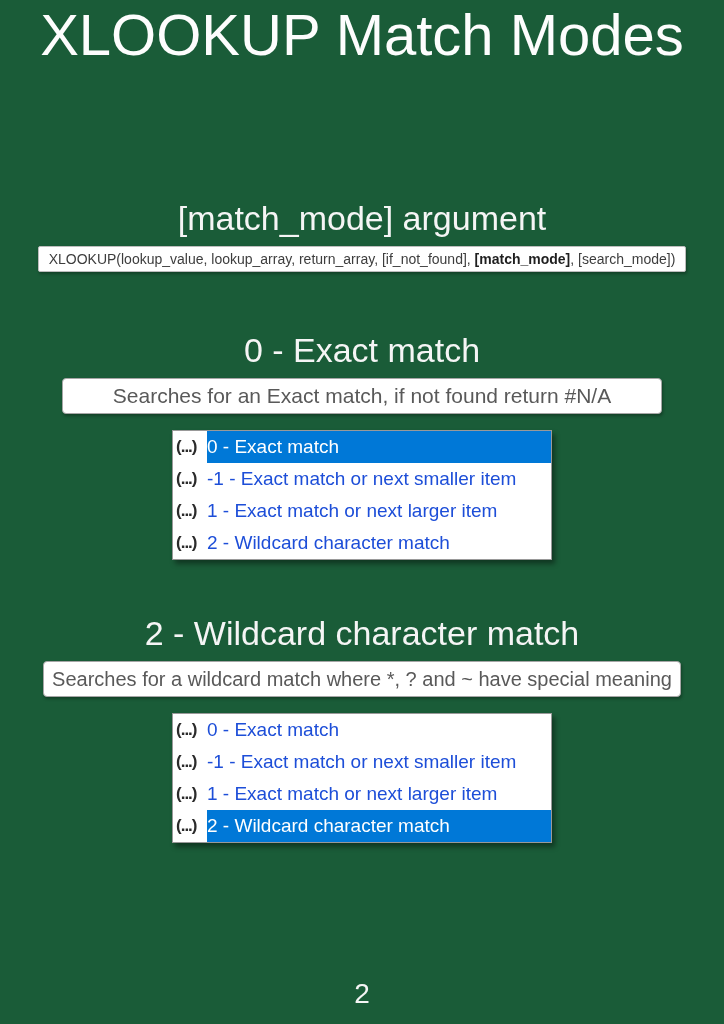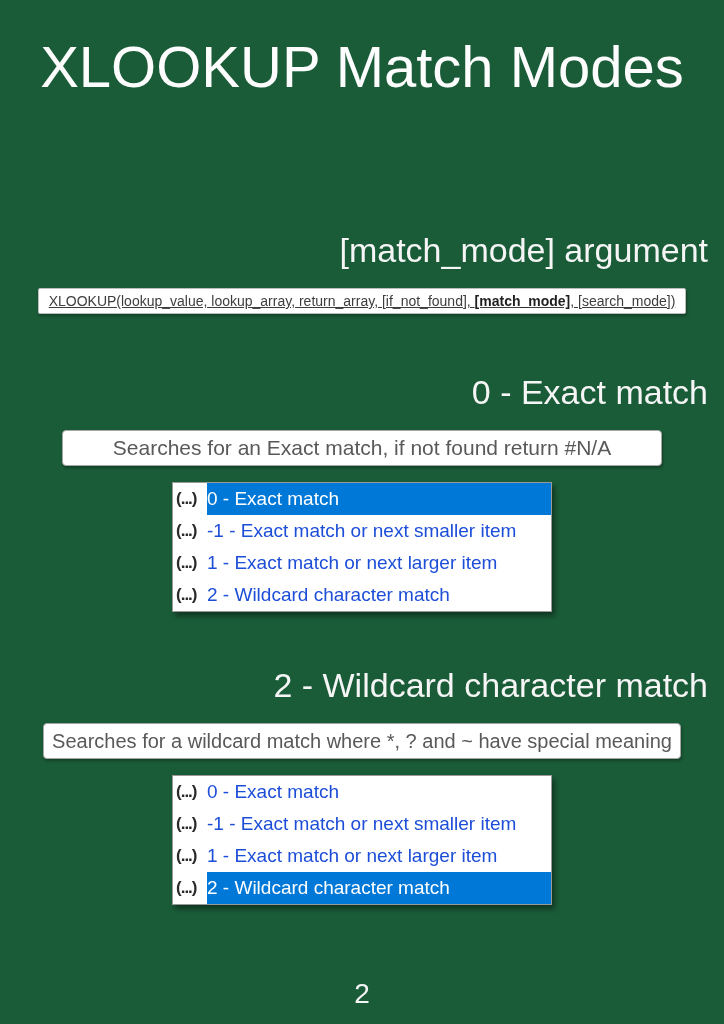--- a/index.html
+++ b/index.html
@@ -11,31 +11,30 @@
   .slide {
     position: relative;
     width: 724px;
     height: 1024px;
     margin: 0 auto;
     background: #1a5c38;
     overflow: hidden;
   }
   .title {
     margin: 0;
-    padding-top: 32px;
     text-align: center;
     color: #fdfdfd;
     font-size: 58px;
     font-weight: 400;
     letter-spacing: 0px;
     line-height: 70px;
   }
   .section-heading {
-    margin: 16px;
-    text-align: right;
+    margin: 0;
+    text-align: center;
     color: #f5f5f5;
     font-size: 34px;
     font-weight: 400;
     line-height: 44px;
   }
   .heading-argument { margin-top: 126px; }
   .heading-exact { margin-top: 56px; }
   .heading-wildcard { margin-top: 51px; }
 
   .syntax-bar {
@@ -44,21 +43,20 @@
     margin: 6px auto 0 auto;
     background: #ffffff;
     border: 1px solid #bdbdbd;
     border-radius: 2px;
     box-shadow: 1px 2px 3px rgba(0,0,0,0.30);
     padding: 4px 2px;
     text-align: center;
     white-space: nowrap;
     font-size: 14px;
     color: #3d3d3d;
-    text-decoration: underline;
   }
   .syntax-bar .bold { font-weight: 700; color: #1f1f1f; }
 
   .desc-box {
     box-sizing: border-box;
     margin: 6px auto 16px auto;
     background: #ffffff;
     border: 1px solid #a6a6a6;
     border-radius: 4px;
     box-shadow: 1px 2px 3px rgba(0,0,0,0.30);

